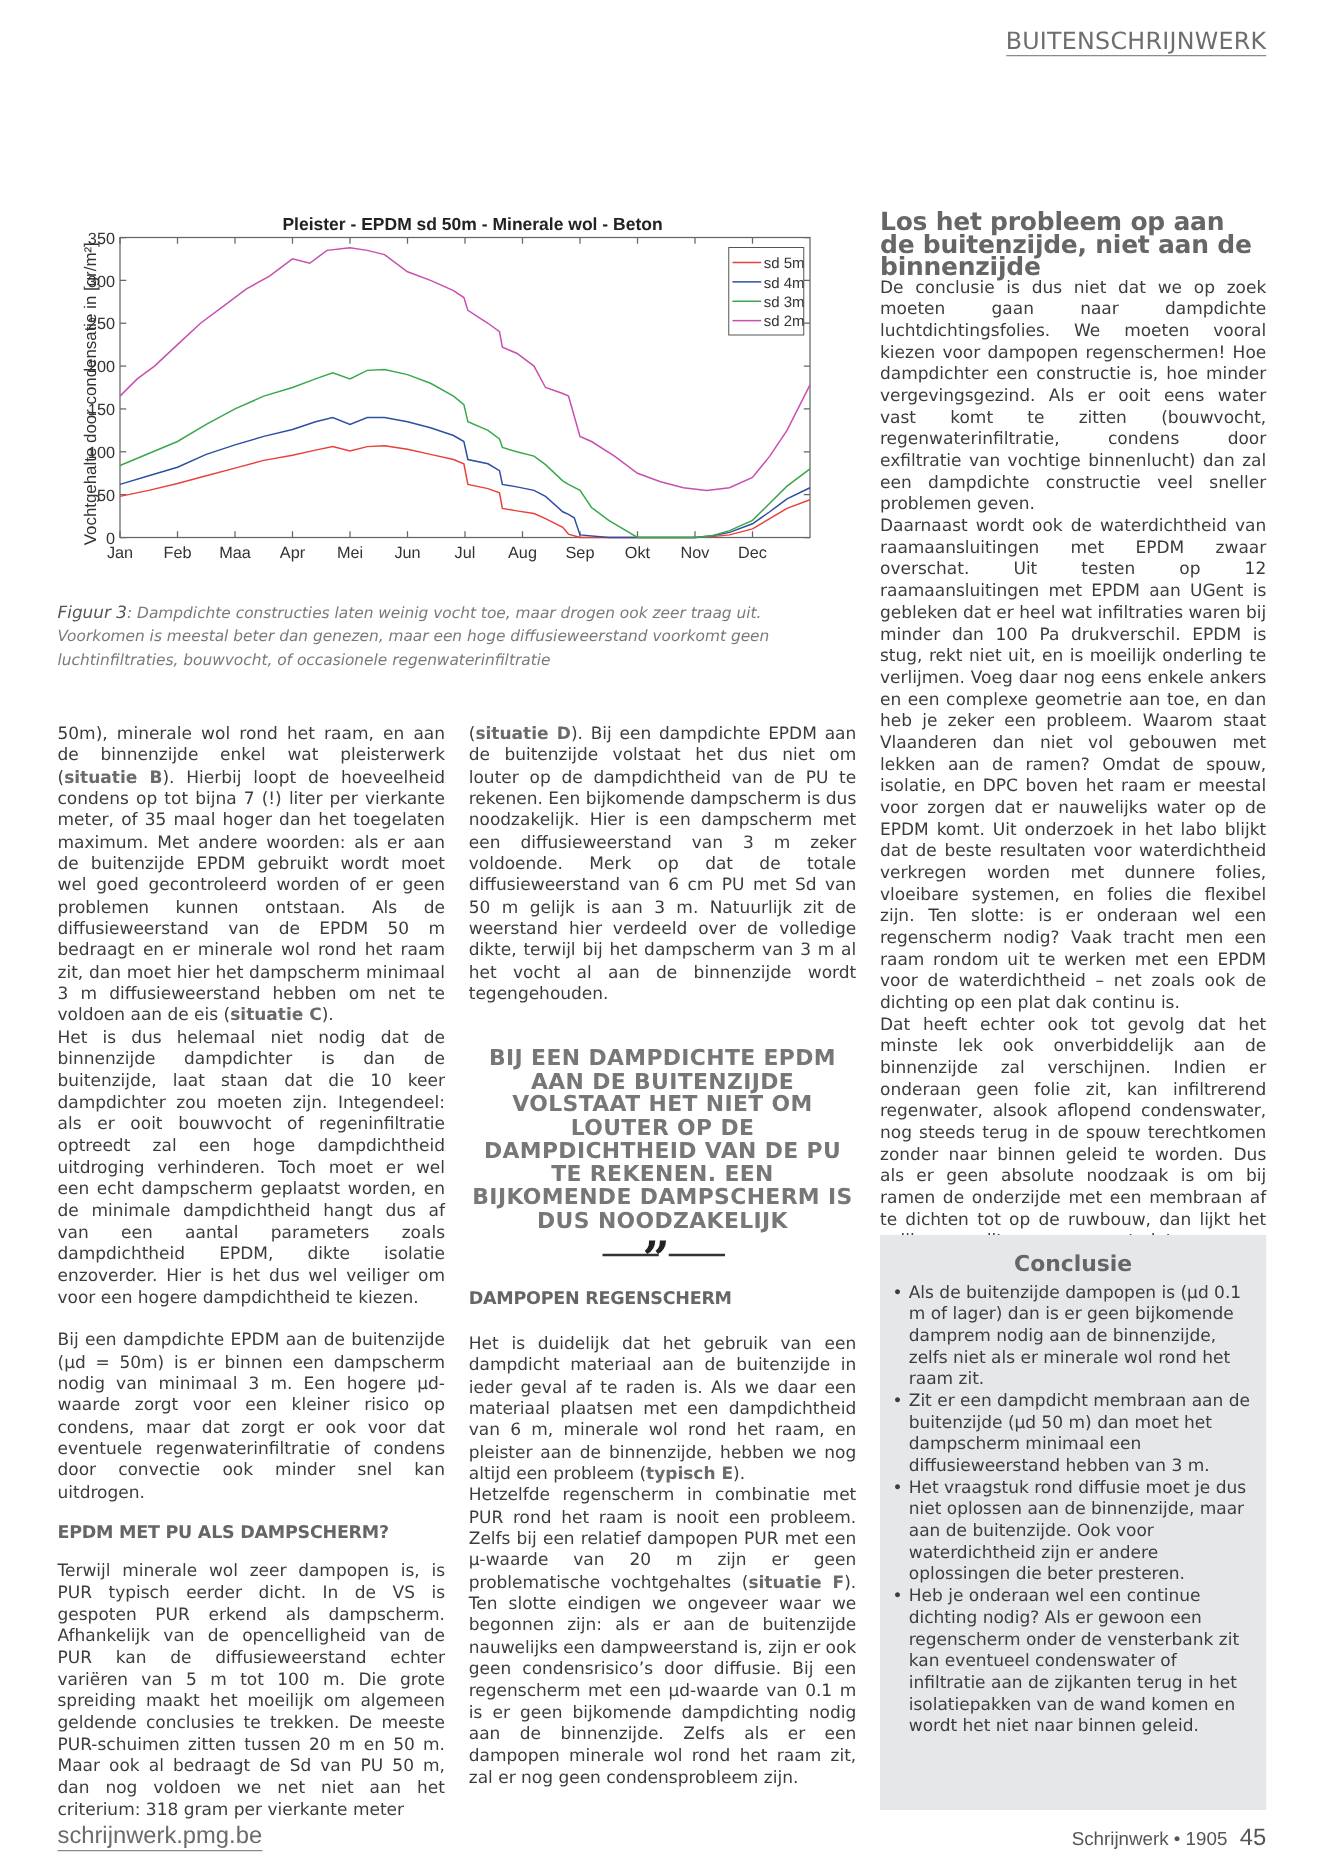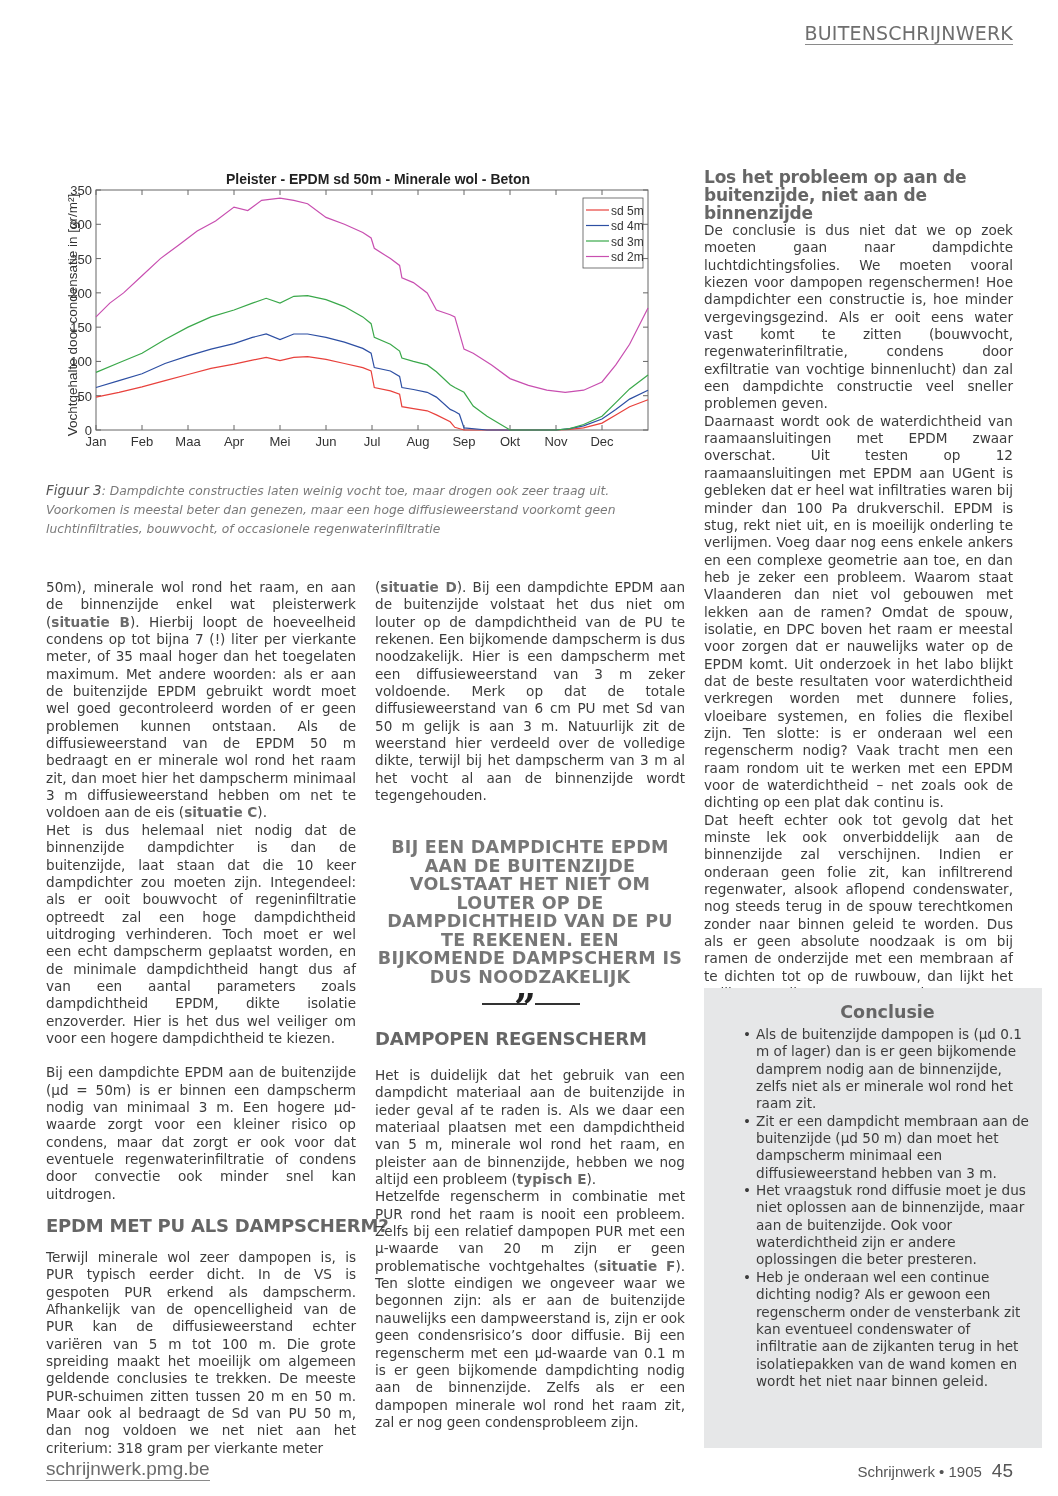--- a/index.html
+++ b/index.html
@@ -10,34 +10,34 @@
   .chart-wrap { position:absolute; left:40px; top:165px; width:630px; height:290px;text-align:right; }
   .caption { position:absolute; left:46px; top:481px; width:630px; font-size:12.3px; line-height:19px;
          color:#7a7a7a; font-style:italic; font-family:"DejaVu Sans", sans-serif; font-weight:300; }
   .caption b { color:#555; font-style:italic; font-weight:normal; font-size:13.5px; }
   .col { position:absolute; font-size:13.6px; line-height:17.35px; color:#3c3c3c; text-align:justify; }
   .col p { margin:0; }
   .col1 { left:46px; top:579px; width:310px; }
   .col2 { left:375px; top:579px; width:310px; }
   .col3 { left:704px; top:168px; width:309px; }
   .sit { font-weight:bold; color:#6a6a6a; }
-  .sub { font-weight:bold; color:#666; font-size:18px; margin:0; line-height:18px; letter-spacing:-0.2px; }
-  .col3 .sub { font-size:17px; color:#666; line-height:18px; text-align:left; }
+  .sub { font-weight:bold; color:#666; font-size:14px; margin:0; line-height:18px; letter-spacing:-0.2px; }
+  .col3 .sub { font-size:20px; color:#666; line-height:18px; text-align:left; }
   .gap { height:17px; }
   .pullquote { position:absolute; left:375px; top:838px; width:310px; text-align:center;
          font-weight:bold; color:#777; font-size:17.5px; line-height:18.5px; letter-spacing:0.3px; }
   .qmark { position:absolute; left:375px; top:990px; width:310px; height:30px; }
   .qmark .line { position:absolute; top:13px; width:45px; height:2px; background:#333; }
   .qmark .l1 { left:107px; } .qmark .l2 { left:160px; }
   .qmark .glyph { position:absolute; left:139px; top:-6px; font-size:38px; font-weight:bold; color:#222; font-family:"DejaVu Serif", serif; }
   .h-damp { position:absolute; left:375px; top:1030px; }
   .col2b { left:375px; top:1067px; width:310px; }
   .h-epdm { position:absolute; left:46px; top:1217px; }
   .col1b { left:46px; top:1249px; width:310px; }
-  .concl { position:absolute; left:704px; top:988px; width:309px; height:460px; background:#e6e7e8;padding-left:29px; }
+  .concl { position:absolute; left:704px; top:988px; width:309px; height:460px; background:#e6e7e8; }
   .concl h3 { margin:14px 0 4px 0; text-align:center; font-size:17.5px; color:#666; font-weight:bold; }
   .concl .intro { margin:0 10px; font-size:13.6px; line-height:17.35px; color:#3c3c3c; }
   .concl ul { margin:0; padding:0 10px 0 10px; list-style:none; }
   .concl li { position:relative; padding-left:13px; font-size:13.6px; line-height:17.35px; color:#3c3c3c; }
   .concl li .bullet { position:absolute; left:0; top:0; }
   .footer-left { position:absolute; left:46px; top:1458px; font-size:19px; color:#6b6b6b; border-bottom:1.5px solid #8a8a8a; line-height:22px; font-family:"Liberation Sans", sans-serif; }
   .footer-right { position:absolute; right:45px; top:1460px; font-family:"Liberation Sans", sans-serif; color:#555; }
   .footer-right .mag { font-size:15px; }
   .footer-right .page { font-size:19px; margin-left:10px; }
   .endmark { display:inline-block; width:8px; height:8px; border:1.5px solid #333; vertical-align:middle; margin-left:2px; }
@@ -154,21 +154,21 @@
   <p><span>(</span><span class="sit">situatie D</span><span>). Bij een dampdichte EPDM aan de buitenzijde volstaat het dus niet om louter op de dampdichtheid van de PU te rekenen. Een bijkomende dampscherm is dus noodzakelijk. Hier is een dampscherm met een diffusieweerstand van 3 m zeker voldoende. Merk op dat de totale diffusieweerstand van 6 cm PU met Sd van 50 m gelijk is aan 3 m. Natuurlijk zit de weerstand hier verdeeld over de volledige dikte, terwijl bij het dampscherm van 3 m al het vocht al aan de binnenzijde wordt tegengehouden.</span></p>
 </div>
 <div class="pullquote">BIJ EEN DAMPDICHTE EPDM AAN DE BUITENZIJDE VOLSTAAT HET NIET OM LOUTER OP DE DAMPDICHTHEID VAN DE PU TE REKENEN. EEN BIJKOMENDE DAMPSCHERM IS DUS NOODZAKELIJK</div>
 <div class="qmark">
   <div class="line l1"></div>
   <span class="glyph">”</span>
   <div class="line l2"></div>
 </div>
 <div class="sub h-damp">DAMPOPEN REGENSCHERM</div>
 <div class="col col2b">
-  <p><span>Het is duidelijk dat het gebruik van een dampdicht materiaal aan de buitenzijde in ieder geval af te raden is. Als we daar een materiaal plaatsen met een dampdichtheid van 5 m, minerale wol rond het raam, en pleister aan de binnenzijde, hebben we nog altijd een probleem (</span><span class="sit">typisch E</span><span>).</span></p>
+  <p><span>Het is duidelijk dat het gebruik van een dampdicht materiaal aan de buitenzijde in ieder geval af te raden is. Als we daar een materiaal plaatsen met een dampdichtheid van 6 m, minerale wol rond het raam, en pleister aan de binnenzijde, hebben we nog altijd een probleem (</span><span class="sit">typisch E</span><span>).</span></p>
   <p><span>Hetzelfde regenscherm in combinatie met PUR rond het raam is nooit een probleem. Zelfs bij een relatief dampopen PUR met een µ-waarde van 20 m zijn er geen problematische vochtgehaltes (</span><span class="sit">situatie F</span><span>). Ten slotte eindigen we ongeveer waar we begonnen zijn: als er aan de buitenzijde nauwelijks een dampweerstand is, zijn er ook geen condensrisico’s door diffusie. Bij een regenscherm met een µd-waarde van 0.1 m is er geen bijkomende dampdichting nodig aan de binnenzijde. Zelfs als er een dampopen minerale wol rond het raam zit, zal er nog geen condensprobleem zijn.</span></p>
 </div>
 
 <div class="col col3">
   <p class="sub">Los het probleem op aan de buitenzijde, niet aan de binnenzijde</p>
   <p>De conclusie is dus niet dat we op zoek moeten gaan naar dampdichte luchtdichtingsfolies. We moeten vooral kiezen voor dampopen regenschermen! Hoe dampdichter een constructie is, hoe minder vergevingsgezind. Als er ooit eens water vast komt te zitten (bouwvocht, regenwaterinfiltratie, condens door exfiltratie van vochtige binnenlucht) dan zal een dampdichte constructie veel sneller problemen geven.</p>
   <p>Daarnaast wordt ook de waterdichtheid van raamaansluitingen met EPDM zwaar overschat. Uit testen op 12 raamaansluitingen met EPDM aan UGent is gebleken dat er heel wat infiltraties waren bij minder dan 100 Pa drukverschil. EPDM is stug, rekt niet uit, en is moeilijk onderling te verlijmen. Voeg daar nog eens enkele ankers en een complexe geometrie aan toe, en dan heb je zeker een probleem. Waarom staat Vlaanderen dan niet vol gebouwen met lekken aan de ramen? Omdat de spouw, isolatie, en DPC boven het raam er meestal voor zorgen dat er nauwelijks water op de EPDM komt. Uit onderzoek in het labo blijkt dat de beste resultaten voor waterdichtheid verkregen worden met dunnere folies, vloeibare systemen, en folies die flexibel zijn. Ten slotte: is er onderaan wel een regenscherm nodig? Vaak tracht men een raam rondom uit te werken met een EPDM voor de waterdichtheid – net zoals ook de dichting op een plat dak continu is.</p>
   <p><span>Dat heeft echter ook tot gevolg dat het minste lek ook onverbiddelijk aan de binnenzijde zal verschijnen. Indien er onderaan geen folie zit, kan infiltrerend regenwater, alsook aflopend condenswater, nog steeds terug in de spouw terechtkomen zonder naar binnen geleid te worden. Dus als er geen absolute noodzaak is om bij ramen de onderzijde met een membraan af te dichten tot op de ruwbouw, dan lijkt het veiliger om dit gewoon open te laten.</span> <span class="endmark"></span></p>
 </div>
 

